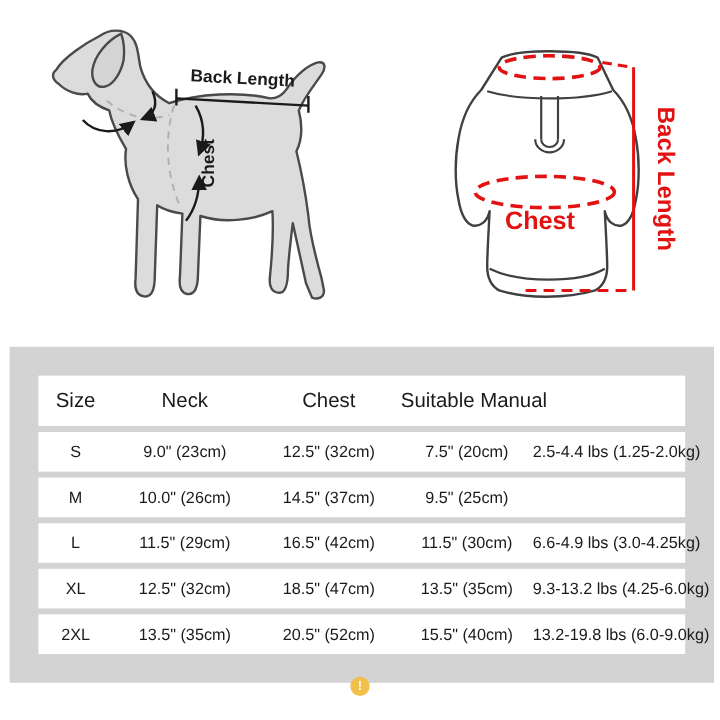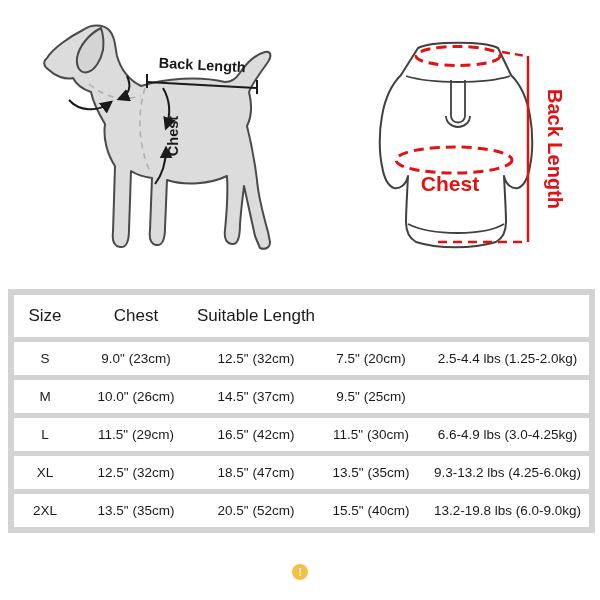--- a/index.html
+++ b/index.html
@@ -4,21 +4,21 @@
 <style>
   html,body{margin:0;padding:0;}
   body{
     width:600px;height:600px;position:relative;background:#ffffff;
     font-family:"Liberation Sans",sans-serif;color:#1a1a1a;overflow:hidden;
   }
   .dog-svg{position:absolute;left:25px;top:14px;}
   .coat-svg{position:absolute;left:322px;top:28px;}
   .size-table{
     position:absolute;left:8px;top:289px;width:587px;
-    background:#d3d3d3;padding:6px;box-sizing:border-box;
+    background:#d3d3d3;padding:24px;box-sizing:border-box;
   }
   .trow{
     display:grid;grid-template-columns:62px 120px 120px 110px 1fr;
     align-items:center;background:#ffffff;text-align:center;
   }
   .trow.header{height:42px;font-size:17px;}
   .trow.data{height:33px;font-size:13.5px;margin-top:5px;}
   .cell{white-space:nowrap;}
   .note{
     position:absolute;left:0;top:563px;width:600px;height:18px;
@@ -100,22 +100,23 @@
   <line x1="206" y1="28" x2="206" y2="214" stroke="#e31212" stroke-width="2.5"></line>
   <line x1="116" y1="214" x2="204" y2="214" stroke="#e31212" stroke-width="2.5" stroke-dasharray="9 6"></line>
 
   <text x="128" y="163" text-anchor="middle" font-size="21" font-weight="bold" fill="#e31212">Chest</text>
   <text x="226" y="121" text-anchor="middle" font-size="20" font-weight="bold" fill="#e31212" transform="rotate(90 226 121)">Back Length</text>
 </svg>
 
 <div class="size-table">
   <div class="trow header">
     <div class="cell">Size</div>
+    <div class="cell">Neck</div>
     <div class="cell">Chest</div>
-    <div class="cell">Suitable Length</div>
+    <div class="cell">Suitable Manual</div>
   </div>
 
   <div class="trow data">
     <div class="cell">S</div>
     <div class="cell">9.0" (23cm)</div>
     <div class="cell">12.5" (32cm)</div>
     <div class="cell">7.5" (20cm)</div>
     <div class="cell">2.5-4.4 lbs (1.25-2.0kg)</div>
   </div>
 

